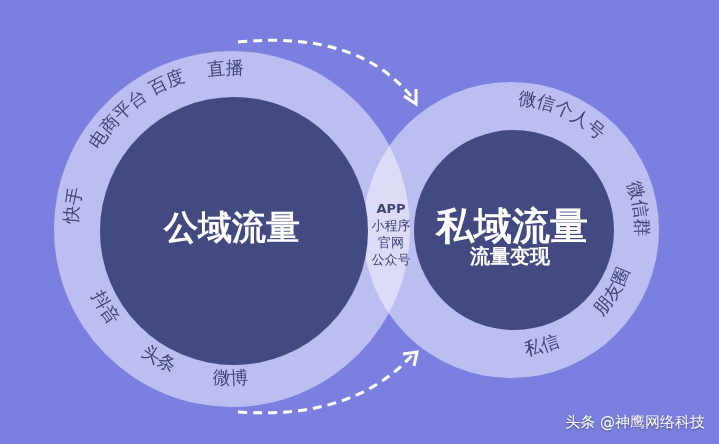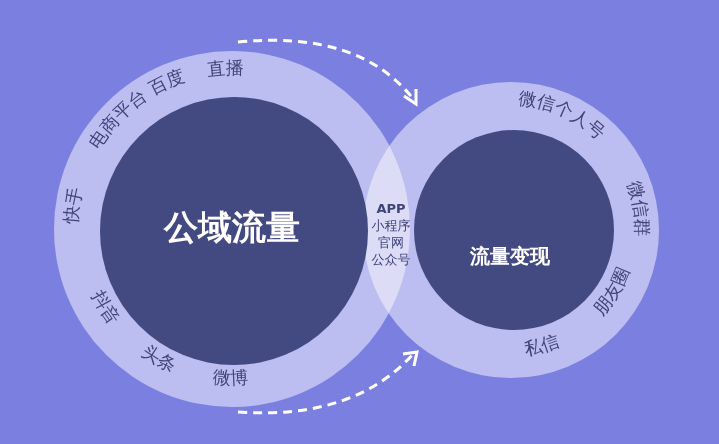--- a/index.html
+++ b/index.html
@@ -74,22 +74,24 @@
     </text>
     <text class="ring-text">
       <textPath href="#arcPrivBot" startOffset="76%" id="pri-t2">朋友圈</textPath>
     </text>
     <text class="ring-text">
       <textPath href="#arcPrivBot" startOffset="54%" id="pri-t3">私信</textPath>
     </text>
   </svg>
 
   <div class="lbl big" style="left:232px; top:228px; font-size:34px;">公域流量</div>
+  <div class="lbl big" style="left:512px; top:226px; font-size:38px;">私域流量</div>
   <div class="lbl big" style="left:510px; top:256px; font-size:20px;">流量变现</div>
 
   <div class="lbl overlap-text" style="left:391px; top:234px;">
     <div style="font-weight:bold;">APP</div>
     <div>小程序</div>
     <div>官网</div>
     <div>公众号</div>
   </div>
 
+  <div class="watermark">头条 @神鹰网络科技</div>
 </div>
 
 </body></html>

